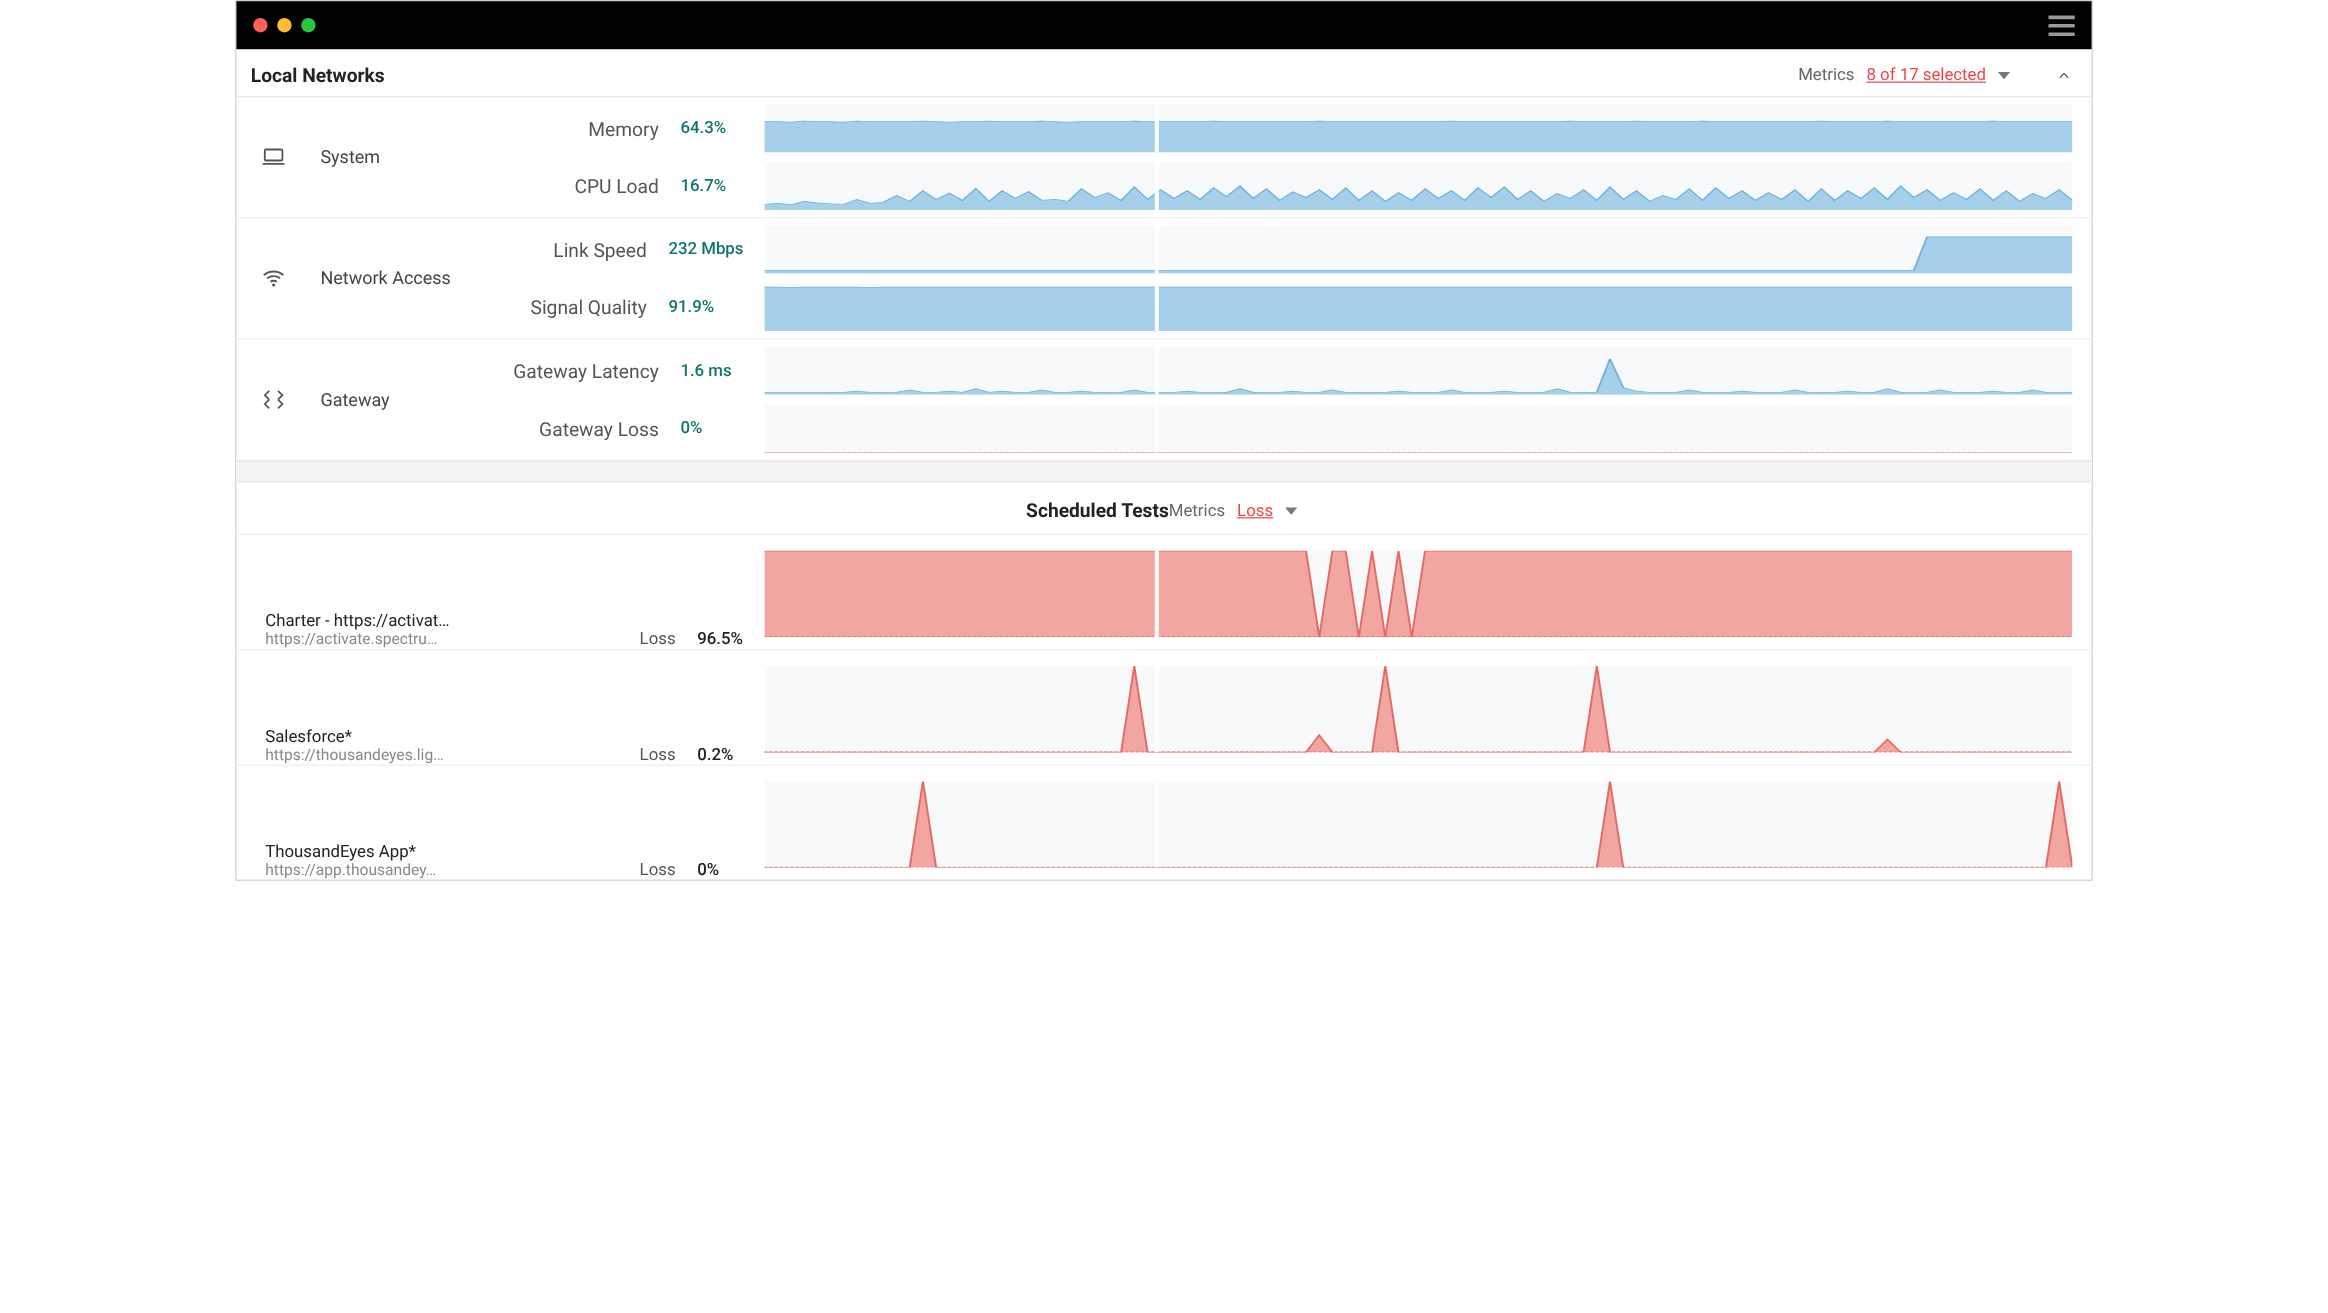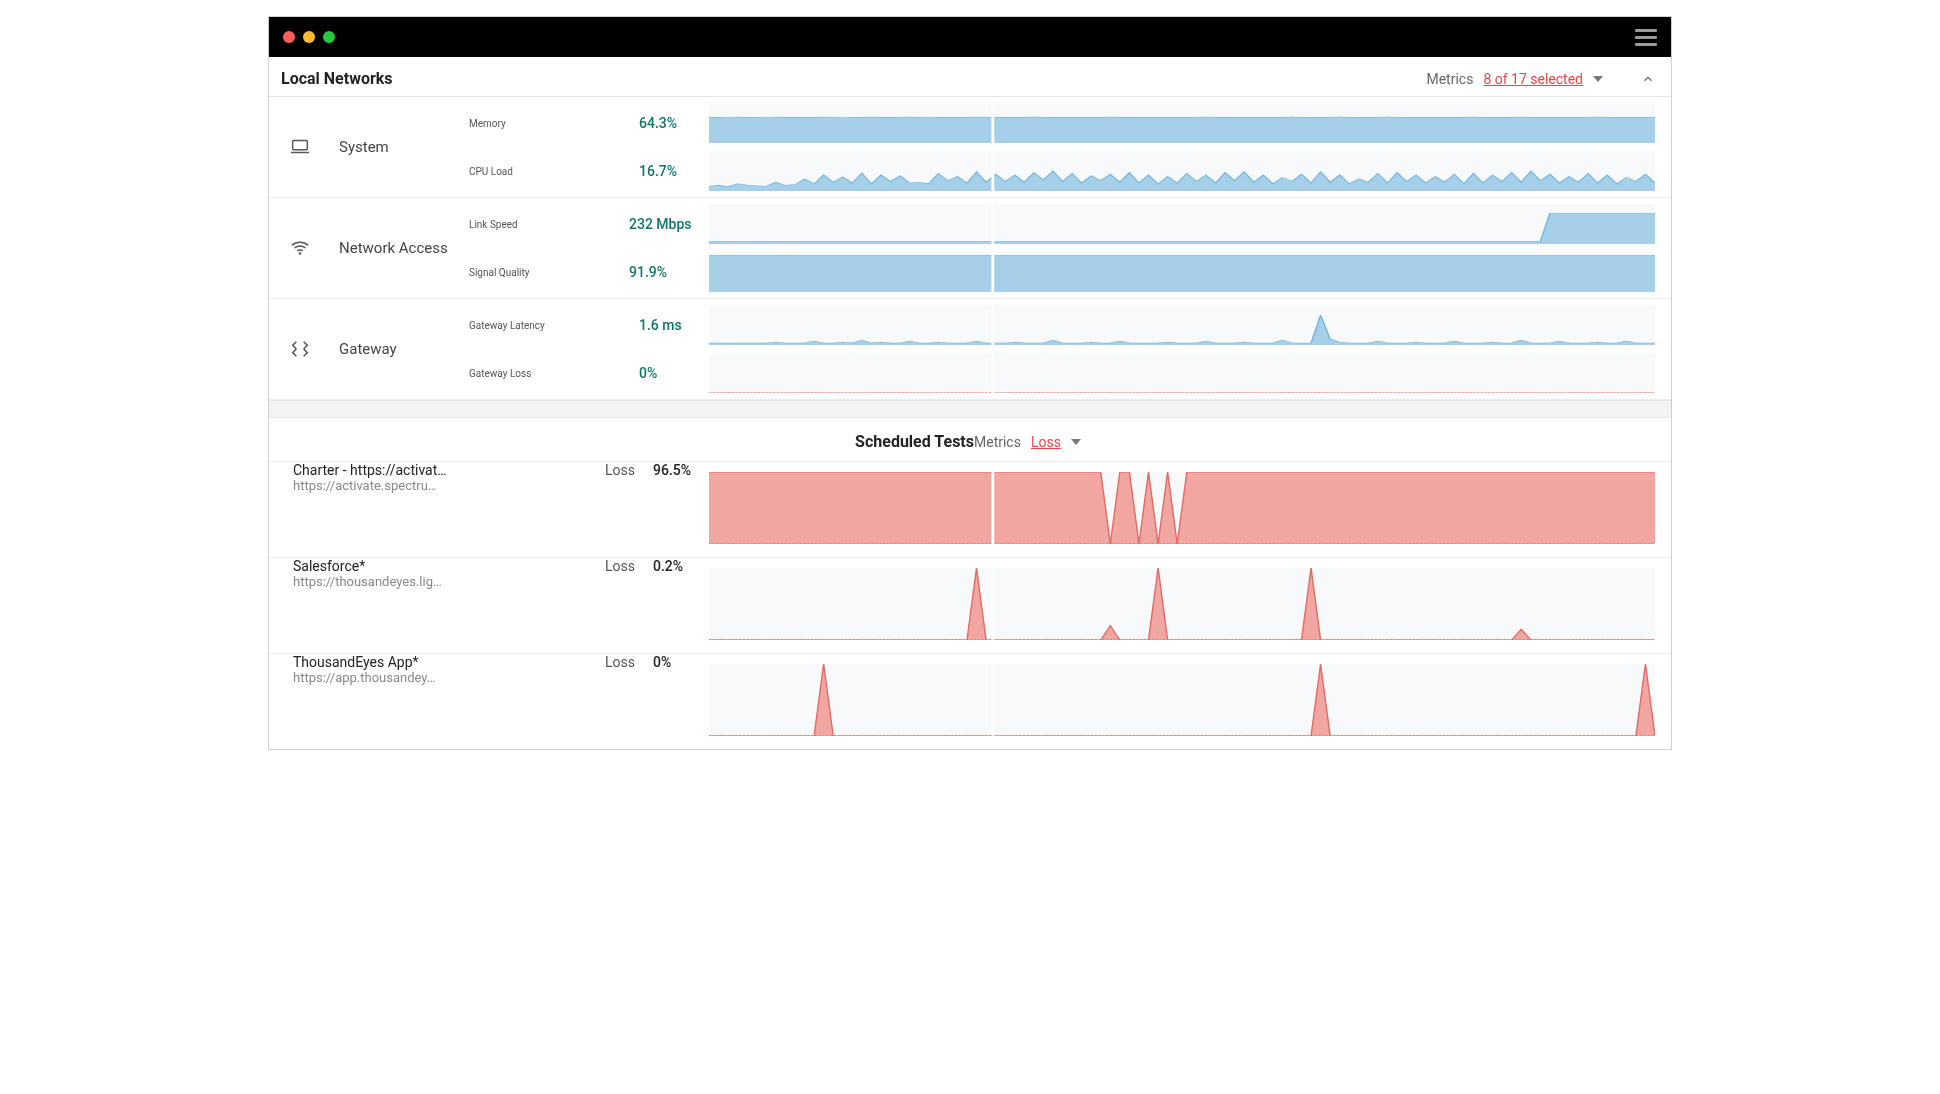--- a/index.html
+++ b/index.html
@@ -1,44 +1,44 @@
 <!DOCTYPE html>
 <html><head>
 <meta charset="utf-8">
 <style>
   * { box-sizing: border-box; margin: 0; padding: 0; }
   html, body { width: 100%; height: 100%; font-family: -apple-system, BlinkMacSystemFont, "Segoe UI", Roboto, Arial, sans-serif; font-size: 14px; color: #333; background:#fff; }
-  .window { width:1404px; margin:16px auto; background:#fff; border:1px solid #d0d0d0; }
+  .window { width:1548px; margin:0 auto; background:#fff; border:1px solid #d0d0d0; }
   .titlebar { height:40px; background:#000; display:flex; align-items:center; justify-content:space-between; padding:0 14px; }
   .traffic { display:flex; gap:8px; }
   .dot { width:12px; height:12px; border-radius:50%; }
   .dot.red{background:#ff5f57;} .dot.yellow{background:#febc2e;} .dot.green{background:#28c840;}
   .hamburger{ display:flex; flex-direction:column; gap:4px; cursor:pointer;}
   .hamburger span{ display:block; width:22px; height:3px; background:#9a9a9a; border-radius:1px;}
   .section-header { display:flex; align-items:center; justify-content:space-between; padding:12px 16px 8px 12px; }
   .section-title { font-size:16px; font-weight:700; color:#222; }
   .metrics-ctl { display:flex; align-items:center; gap:10px; color:#555; }
   .metrics-ctl .lbl { color:#666; }
   .metrics-ctl .val { color:#ef4444;text-decoration:underline; }
   .chev { width:14px; height:14px; display:inline-block; }
   .panel { border-top:1px solid #e7e7e7; }
   .row-group { display:flex; border-bottom:1px solid #eee; }
   .group-label { width:200px; display:flex; align-items:center; gap:28px; padding:0 0 0 20px; color:#444; font-size:15px;}
   .group-icon { width:22px; height:22px; color:#555; }
   .metrics-col { width:240px; display:flex; flex-direction:column; justify-content:center; }
   .metric-line { display:flex; align-items:center; height:48px; gap:18px;}
-  .metric-label { flex:1; color:#555; font-size:10px;}
+  .metric-label { flex:1; text-align:right; color:#555; font-size:16px;}
   .metric-value { width:70px; text-align:left; color:#0f766e; font-weight:500; font-size:14px;}
   .chart-col { flex:1; padding:6px 16px 6px 0; display:flex; flex-direction:column; justify-content:center; gap:8px;}
   .spark { width:100%; height:40px; }
   .spark svg { width:100%; height:100%; display:block; }
   .gap-strip { height:18px; background:#f3f3f3; border-top:1px solid #e8e8e8; border-bottom:1px solid #e8e8e8;}
   
   .tests-header { display:flex; align-items:center; justify-content:center; padding:14px 16px 10px 12px;}
-  .test-row { display:flex; align-items:flex-start; border-top:1px solid #eee; height:96px;}
+  .test-row { display:flex; align-items:flex-end; border-top:1px solid #eee; height:96px;}
   .test-name-col { width:290px; padding-left:24px; }
   .test-title { color:#222; font-size:14px; }
   .test-sub { color:#888; font-size:13px; }
   .test-metric-col { width:150px; display:flex; gap:18px; align-items:center;}
   .test-metric-col .lbl { flex:1; text-align:right; color:#555;}
   .test-metric-col .val { width:56px; color:#222; font-weight:500;}
   .test-chart-col { flex:1; padding:10px 16px 10px 0;}
   .test-chart-col svg{ width:100%; height:72px; display:block;}
   .baseline { stroke:#e46a63; stroke-width:1; stroke-dasharray:2 2;}
   .dropdown-caret { border-left:5px solid transparent; border-right:5px solid transparent; border-top:6px solid #777; width:0;height:0; display:inline-block;}

